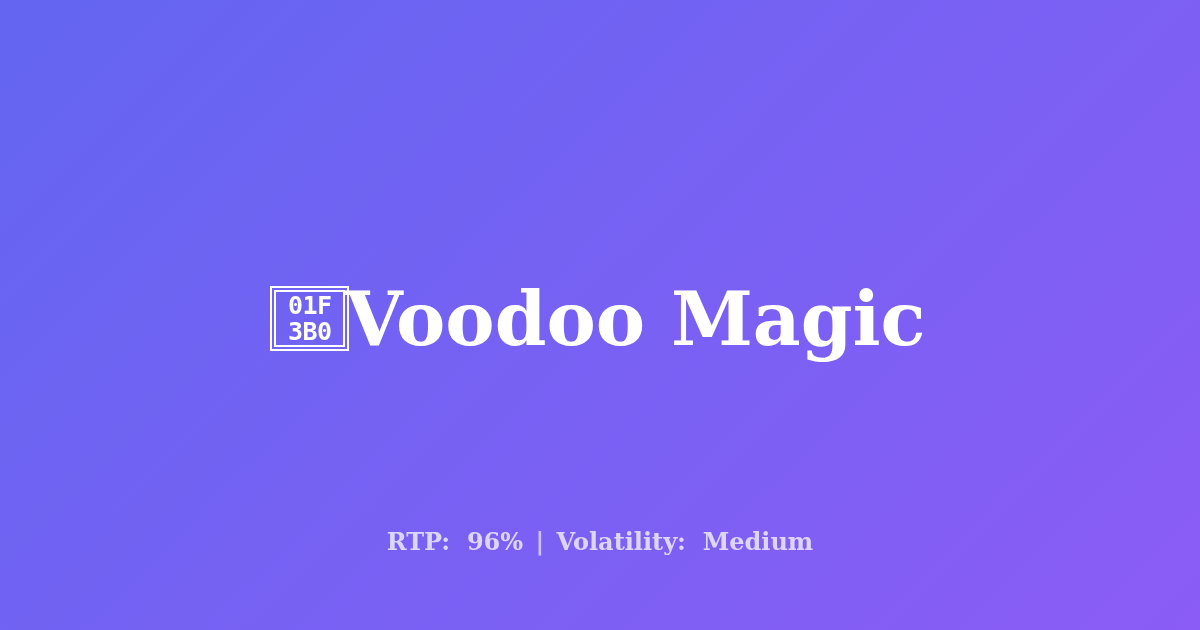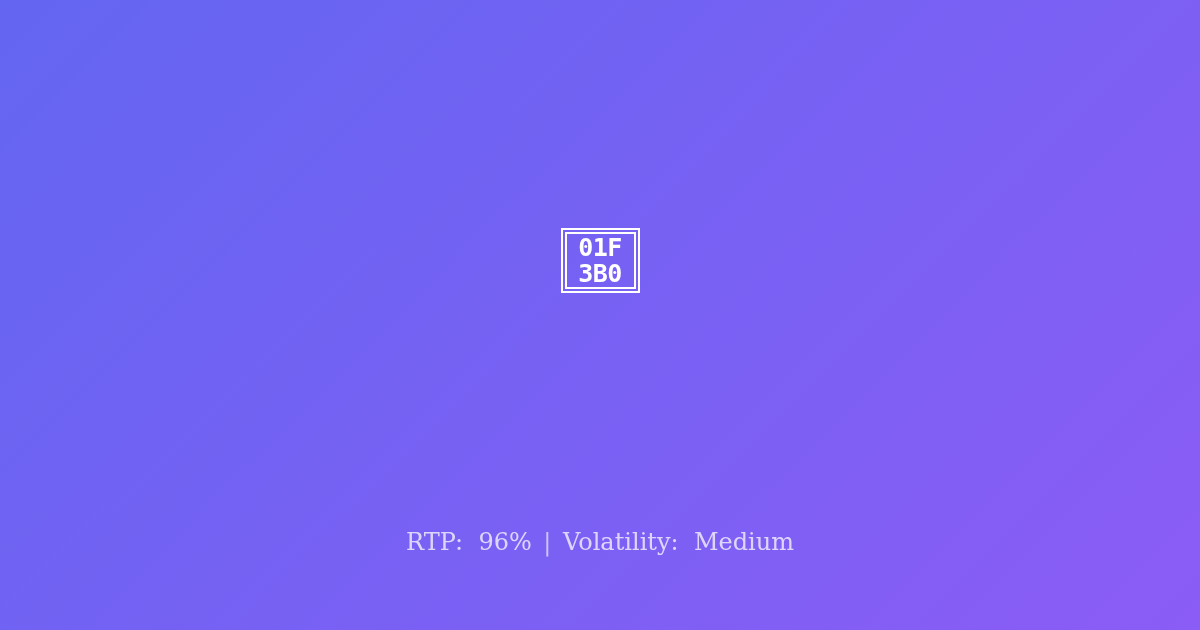--- a/index.html
+++ b/index.html
@@ -92,21 +92,21 @@
   }
 
   
   .stats {
     position: absolute;
     left: 0;
     right: 0;
     top: 528px;
     text-align: center;
     font-family: "DejaVu Serif", "Liberation Serif", serif;
-    font-weight: 400;
+    font-weight: 700;
     font-size: 24px;
     line-height: 28px;
     color: rgba(255, 255, 255, 0.74);
     white-space: nowrap;
   }
   .stats .sep {
     padding: 0 4px;
     color: rgba(255, 255, 255, 0.62);
   }
 </style>
@@ -117,20 +117,21 @@
 
   <div class="hero">
 
     <div class="title-row">
 
       <span class="tofu-glyph" aria-label="slot machine">
         <span>01F</span>
         <span>3B0</span>
       </span>
 
+      <h1 class="game-title">Voodoo Magic</h1>
 
     </div>
 
 
   </div>
 
   <div class="stats">
     <span>RTP:</span>
     <span>&nbsp;</span><span>96%</span>
     <span class="sep">|</span>

